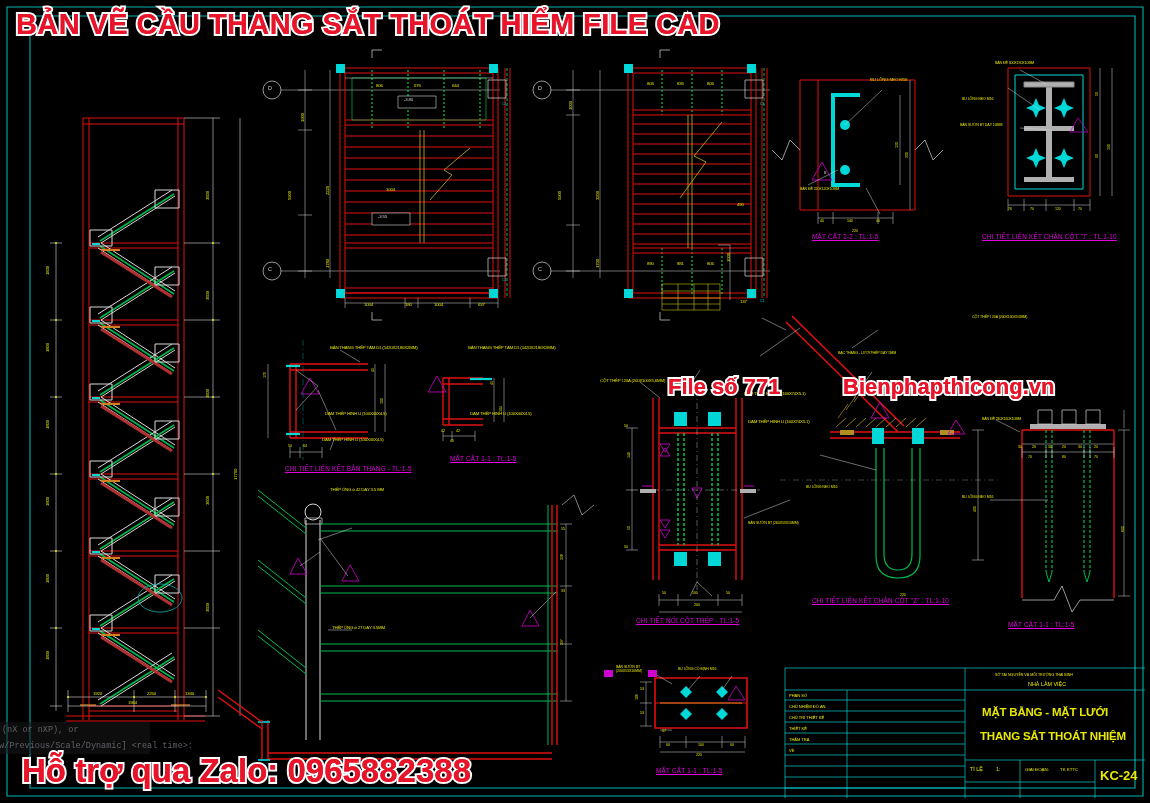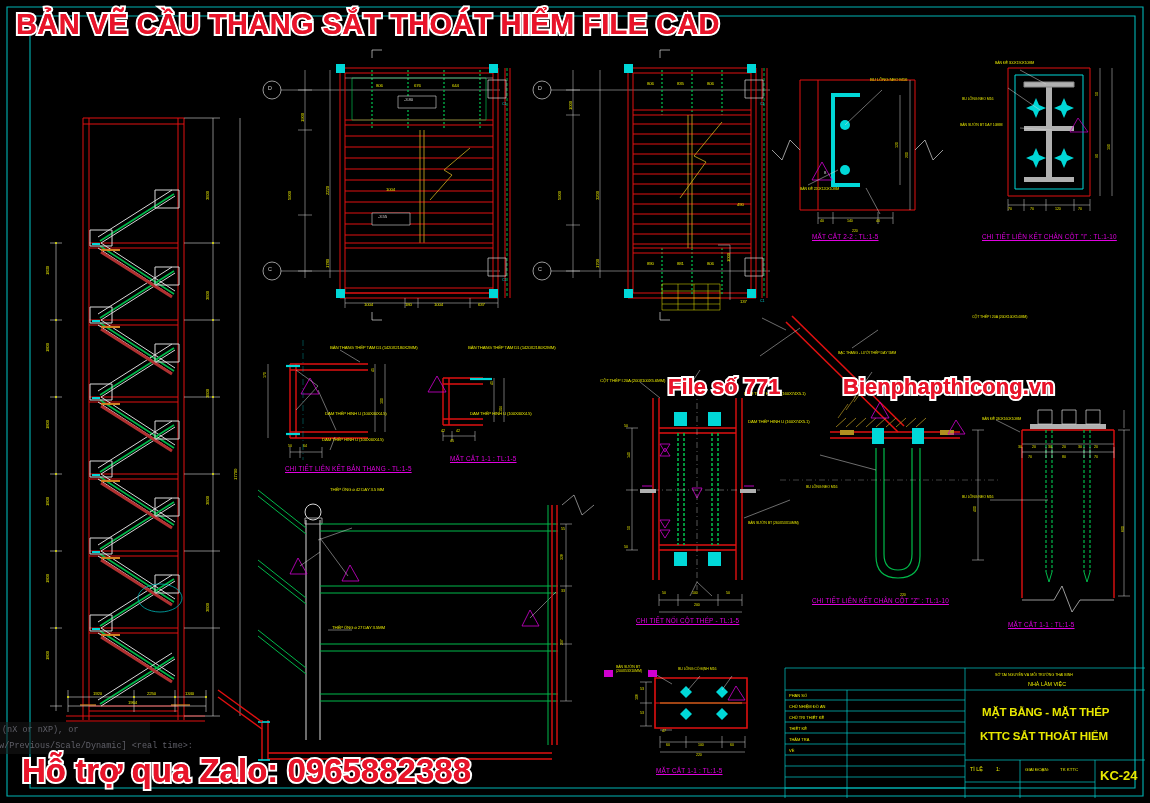--- a/index.html
+++ b/index.html
@@ -1096,22 +1096,22 @@
 
   <div class="tbtxt" style="left:789px;top:693px;">PHẦN SỐ</div>
   <div class="tbtxt" style="left:789px;top:704px;">CHỦ NHIỆM ĐỒ ÁN</div>
   <div class="tbtxt" style="left:789px;top:715px;">CHỦ TRÌ THIẾT KẾ</div>
   <div class="tbtxt" style="left:789px;top:726px;">THIẾT KẾ</div>
   <div class="tbtxt" style="left:789px;top:737px;">THẨM TRA</div>
   <div class="tbtxt" style="left:789px;top:748px;">VẼ</div>
 
   <div class="tbtxt" style="left:995px;top:673px;font-size:3.6px;">SỞ TÀI NGUYÊN VÀ MÔI TRƯỜNG THÁI BÌNH</div>
   <div class="tbmid" style="left:1028px;top:681px;">NHÀ LÀM VIỆC</div>
-  <div class="tbbig" style="left:982px;top:706px;">MẶT BẰNG - MẶT THÉP</div>
-  <div class="tbbig" style="left:980px;top:730px;">KTTC SẮT THOÁT HIỂM</div>
+  <div class="tbbig" style="left:982px;top:706px;">MẶT BẰNG - MẶT LƯỚI</div>
+  <div class="tbbig" style="left:980px;top:730px;">THANG SẮT THOÁT NHIỆM</div>
 
   <div class="tbmid" style="left:970px;top:766px;">TỈ LỆ</div>
   <div class="tbmid" style="left:996px;top:766px;">1:</div>
   <div class="tbtxt" style="left:1025px;top:767px;font-size:4.4px;">GIAI ĐOẠN:</div>
   <div class="tbtxt" style="left:1060px;top:767px;font-size:4.4px;">TK KTTC</div>
   <div class="tbsheet" style="left:1100px;top:768px;">KC-24</div>
 
   <div class="cmdbg" style="left:0;top:722px;width:150px;height:32px;opacity:.55;"></div>
   <div class="cmd" style="left:2px;top:725px;">(nX or nXP), or</div>
   <div class="cmd" style="left:-6px;top:741px;">ow/Previous/Scale/Dynamic] &lt;real time&gt;:</div>

